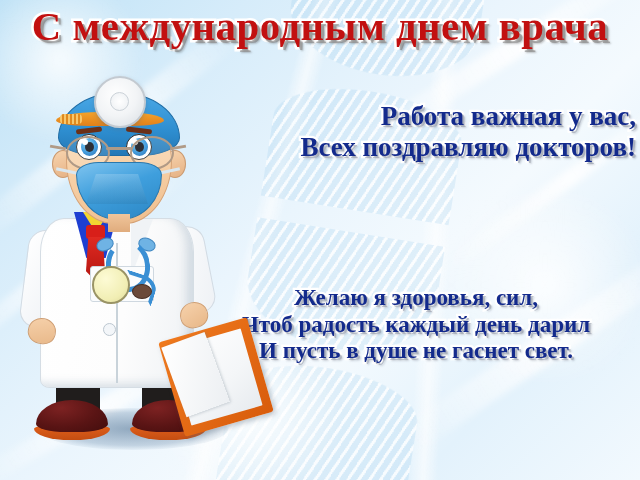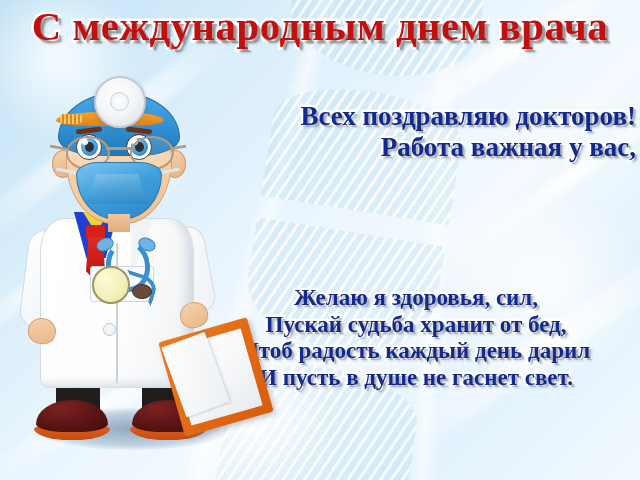--- a/index.html
+++ b/index.html
@@ -388,27 +388,26 @@
     <div class="streak st4"></div>
     <div class="streak st5"></div>
     <div class="streak st6"></div>
     <div class="glow gl1"></div>
     <div class="glow gl2"></div>
   </div>
 
   <div id="title">С международным днем врача</div>
 
   <div class="verse" id="verse-one">
+    <span>Работа важная у вас,</span>
     <span>Всех поздравляю докторов!</span>
-    <span>Работа важная у вас,</span>
   </div>
 
   <div class="verse" id="verse-two">
     <span>Желаю я здоровья, сил,</span>
-    <span>Пускай судьба хранит от бед,</span>
     <span>Чтоб радость каждый день дарил</span>
     <span>И пусть в душе не гаснет свет.</span>
   </div>
 
   <div id="doctor">
 
     <div class="shadow-ellipse"></div>
 
     <div class="leg leg-l"></div>
     <div class="leg leg-r"></div>

